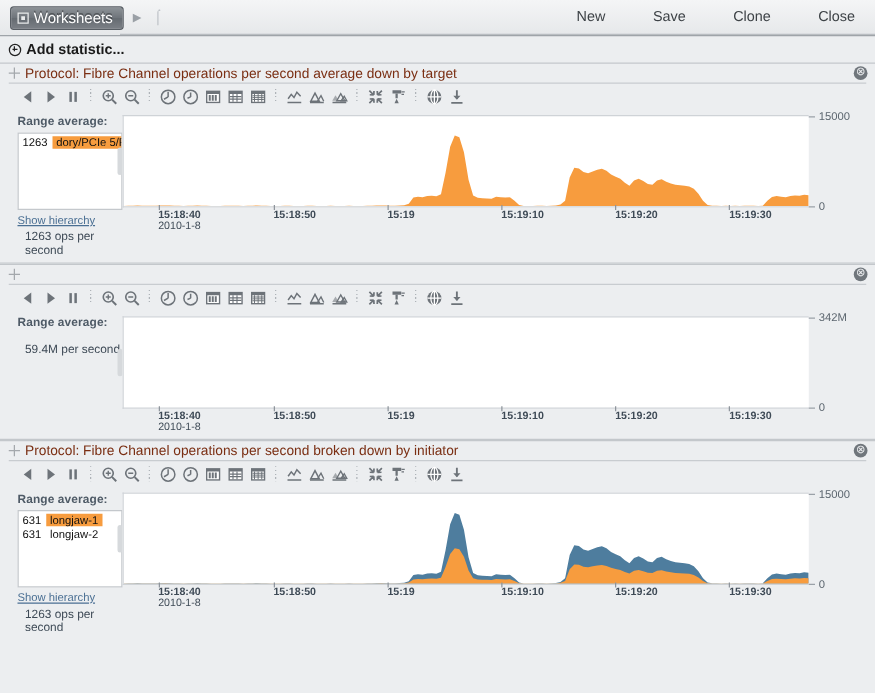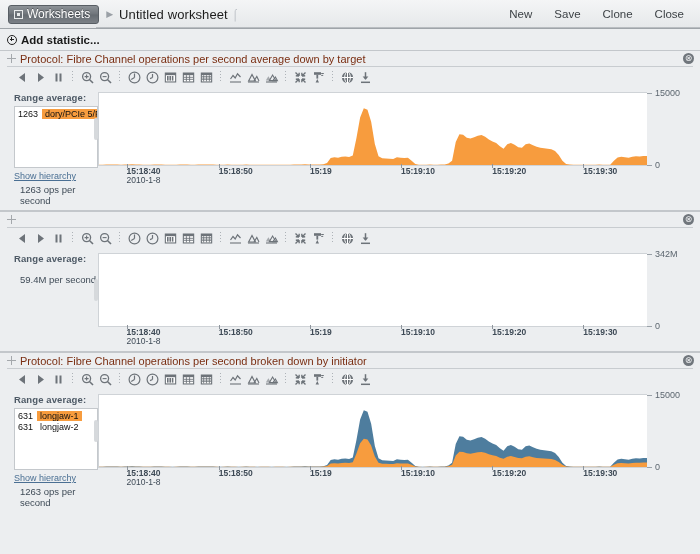--- a/index.html
+++ b/index.html
@@ -71,21 +71,21 @@
   }
   .topbar-underline {
     position: absolute;
     left: 96px; right: 0; bottom: 0;
     height: 1px;
     background: #b9bdc1;
   }
   .topbar-actions {
     margin-left: auto;
     display: flex;
-    gap: 22px;
+    gap: 38px;
     padding-right: 8px;
   }
   .topbar-actions span {
     font-size: 11.5px;
     color: #3d4246;
     cursor: default;
   }
 
   
   .addstat {
@@ -322,21 +322,20 @@
 </style>
 </head>
 <body>
 
 <div class="topbar">
   <div class="ws-button">
     <span class="ws-glyph"></span>
     <span>Worksheets</span>
   </div>
   <span class="bc-arrow">▶</span>
-  <span class="ws-title">Untitled worksheet</span>
   <span class="ws-caret">⌠</span>
   <div class="topbar-actions">
     <span>New</span>
     <span>Save</span>
     <span>Clone</span>
     <span>Close</span>
   </div>
   <div class="topbar-underline"></div>
 </div>
 

